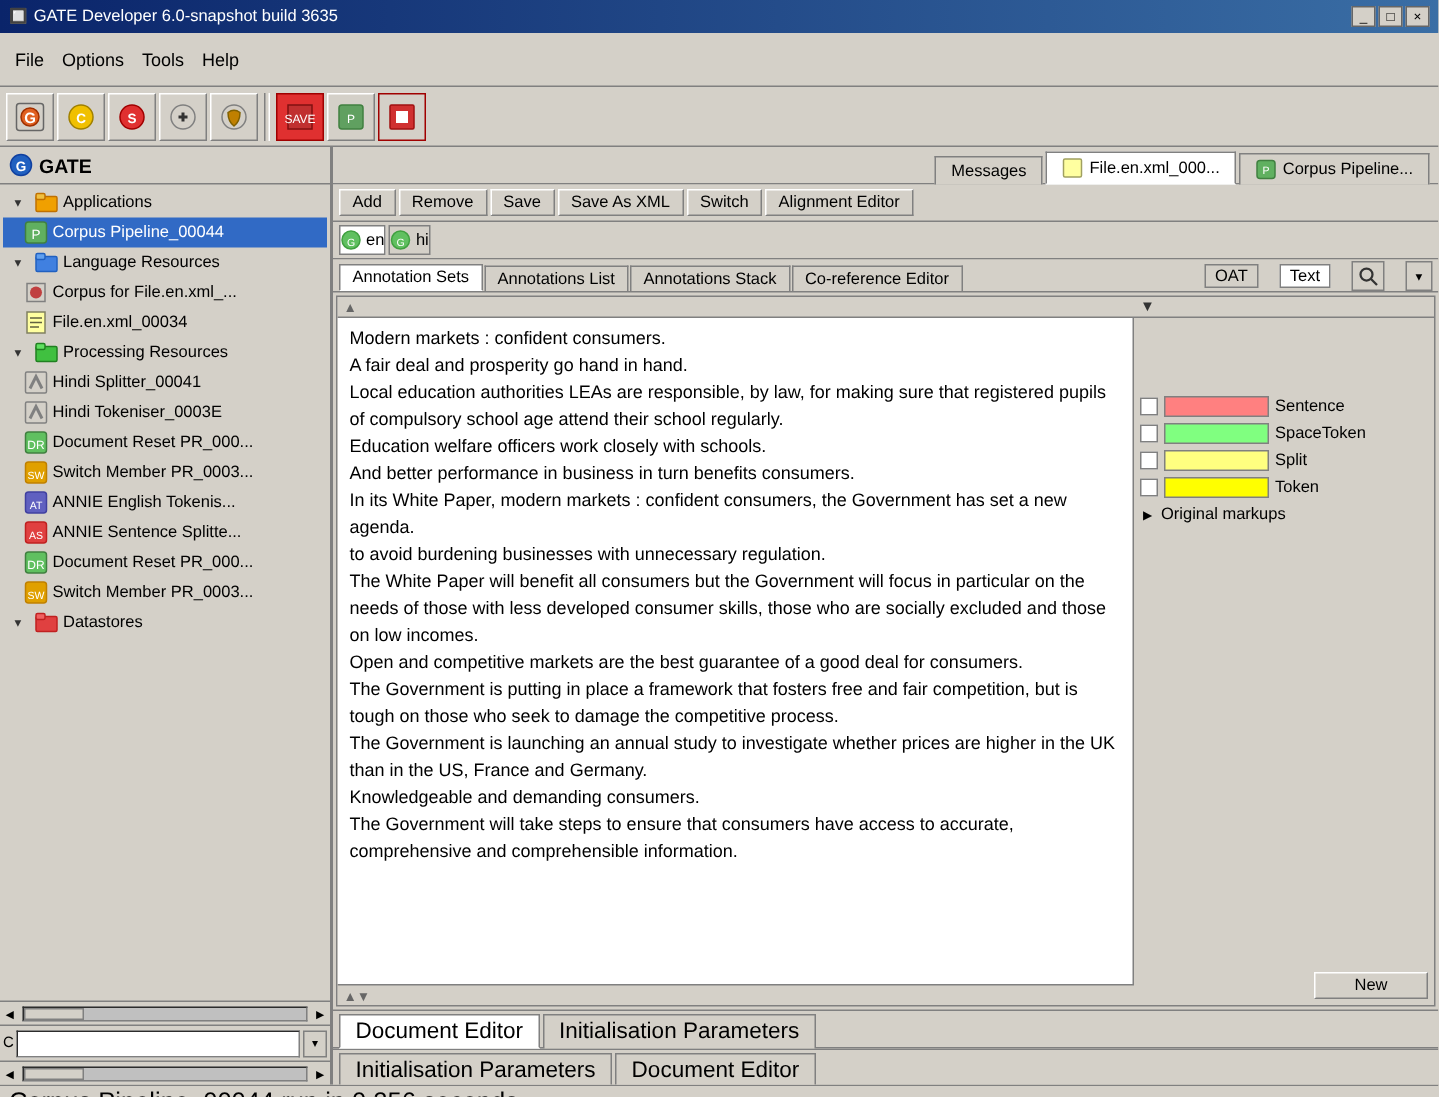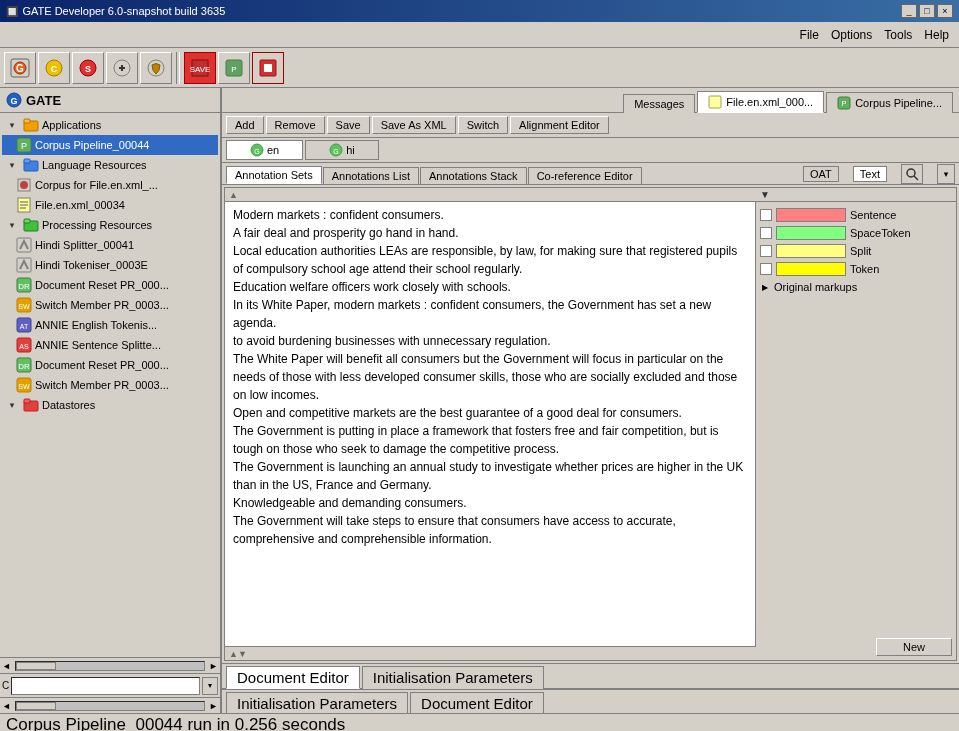--- a/index.html
+++ b/index.html
@@ -19,21 +19,21 @@
     #titlebar-left { display: flex; align-items: center; gap: 4px; font-size: 11px; }
     #titlebar-controls { display: flex; gap: 2px; }
     #titlebar-controls span {
       width: 16px; height: 14px; background: #d4d0c8; border: 1px solid #666;
       display: flex; align-items: center; justify-content: center; font-size: 9px; cursor: pointer; color: black;
     }
 
     
     #menubar {
       background: #d4d0c8; border-bottom: 1px solid #808080;
-      height: 26px; display: flex; align-items: center; padding: 0 4px; justify-content: flex-end;
+      height: 36px; display: flex; align-items: center; padding: 0 4px;
     }
     .menu-item {
       padding: 2px 6px; cursor: pointer; font-size: 12px;
     }
 
     
     #toolbar {
       background: #d4d0c8; border-bottom: 1px solid #808080;
       height: 40px; display: flex; align-items: center; padding: 2px 4px; gap: 2px;
     }
@@ -144,21 +144,21 @@
       padding: 2px 8px; background: #d4d0c8;
       border: 1px solid #ffffff; border-right-color: #808080; border-bottom-color: #808080;
       cursor: pointer; font-size: 11px;
     }
 
     
     .lang-tab-bar {
       display: flex; padding: 2px 4px; background: #d4d0c8; border-bottom: 1px solid #808080;
     }
     .lang-tab {
-      padding: 2px 23px; border: 1px solid #808080; background: #d4d0c8;
+      padding: 2px 0; border: 1px solid #808080; background: #d4d0c8;
       cursor: pointer; font-size: 11px; margin-right: 2px;
       display: flex; align-items: center; gap: 3px;
     }
     .lang-tab.active { background: #ffffff; }
 
     
     .inner-tab-bar {
       display: flex; align-items: center; background: #d4d0c8;
       border-bottom: 1px solid #808080; padding: 1px 4px 0;
     }
@@ -194,21 +194,21 @@
       flex: 1; overflow-y: auto; overflow-x: hidden;
       background: white; padding: 4px 8px;
       font-size: 12px; line-height: 1.5;
       border-right: 1px solid #808080;
     }
     #doc-sidebar {
       width: 200px; background: #d4d0c8;
       display: flex; flex-direction: column; overflow: hidden;
     }
     #annotation-list {
-      flex: 1; padding: 4px;
+      flex: 1; padding: 4px; margin-top: 46px;
     }
     .annotation-item {
       display: flex; align-items: center; gap: 4px; padding: 2px 0;
     }
     .ann-check {
       width: 12px; height: 12px; border: 1px solid #808080; background: white;
       flex-shrink: 0;
     }
     .ann-color {
       width: 70px; height: 14px; border: 1px solid #808080; flex-shrink: 0;
@@ -614,20 +614,21 @@
         <div style="display:flex; flex-direction:column; flex:1; overflow:hidden;">
           <div style="height:14px; background:#d4d0c8; border-bottom:1px solid #808080; display:flex; align-items:center; padding:0 4px;">
             <span style="font-size:9px; color:#666;">▲</span>
             <span style="font-size:8px; color:#888; margin-left:4px;"></span>
           </div>
           <div id="doc-text">
             <p>Modern markets :  confident consumers.</p>
             <p>A fair deal and prosperity go hand in hand.</p>
             <p>Local education authorities LEAs are responsible, by law, for making sure that registered pupils of compulsory school age attend their school regularly.</p>
             <p>Education welfare officers work closely with schools.</p>
+            <p>And better performance in business in turn benefits consumers.</p>
             <p>In its White Paper,  modern markets :  confident consumers,  the Government has set a new agenda.</p>
             <p>to avoid burdening businesses with unnecessary regulation.</p>
             <p>The White Paper will benefit all consumers but the Government will focus in particular on the needs of those with less developed consumer skills, those who are socially excluded and those on low incomes.</p>
             <p>Open and competitive markets are the best guarantee of a good deal for consumers.</p>
             <p>The Government is putting in place a framework that fosters free and fair competition,  but is tough on those who seek to damage the competitive process.</p>
             <p>The Government is launching an annual study to investigate whether prices are higher in the UK than in the US,  France and Germany.</p>
             <p>Knowledgeable and demanding consumers.</p>
             <p>The Government will take steps to ensure that consumers have access to accurate,  comprehensive and comprehensible information.</p>
           </div>
           <div style="height:14px; background:#d4d0c8; border-top:1px solid #808080; display:flex; align-items:center; padding:0 4px;">

